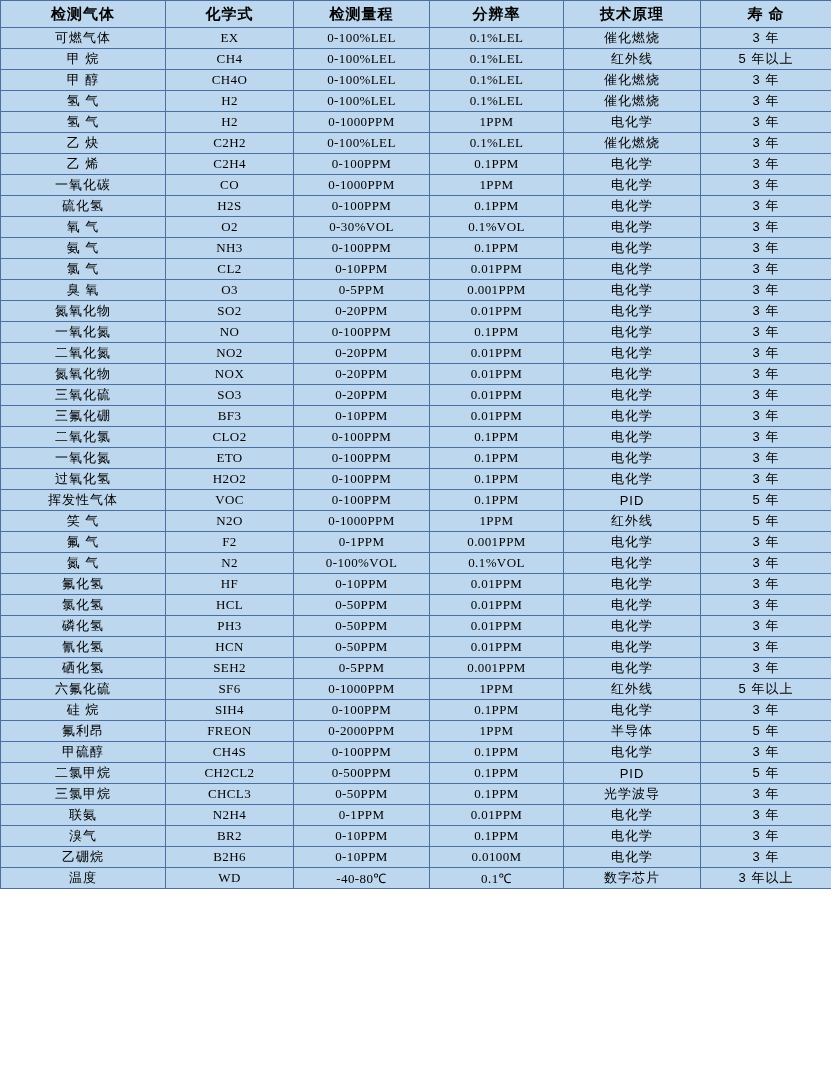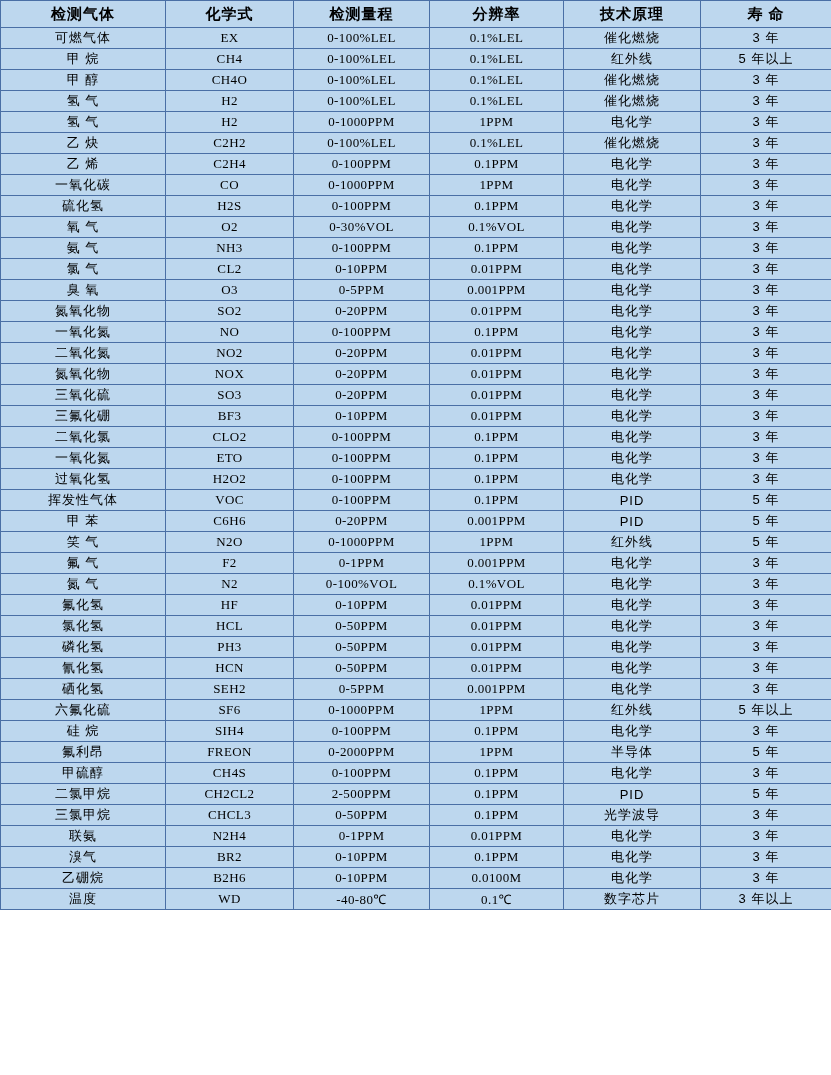--- a/index.html
+++ b/index.html
@@ -257,28 +257,20 @@
       </tr>
       <tr>
         <td class="name">挥发性气体</td>
         <td class="mono">VOC</td>
         <td class="mono">0-100PPM</td>
         <td class="mono">0.1PPM</td>
         <td class="name">PID</td>
         <td class="name">5 年</td>
       </tr>
       <tr>
-        <td class="name">甲 苯</td>
-        <td class="mono">C6H6</td>
-        <td class="mono">0-20PPM</td>
-        <td class="mono">0.001PPM</td>
-        <td class="name">PID</td>
-        <td class="name">5 年</td>
-      </tr>
-      <tr>
         <td class="name">笑 气</td>
         <td class="mono">N2O</td>
         <td class="mono">0-1000PPM</td>
         <td class="mono">1PPM</td>
         <td class="name">红外线</td>
         <td class="name">5 年</td>
       </tr>
       <tr>
         <td class="name">氟 气</td>
         <td class="mono">F2</td>
@@ -363,21 +355,21 @@
         <td class="name">甲硫醇</td>
         <td class="mono">CH4S</td>
         <td class="mono">0-100PPM</td>
         <td class="mono">0.1PPM</td>
         <td class="name">电化学</td>
         <td class="name">3 年</td>
       </tr>
       <tr>
         <td class="name">二氯甲烷</td>
         <td class="mono">CH2CL2</td>
-        <td class="mono">2-500PPM</td>
+        <td class="mono">0-500PPM</td>
         <td class="mono">0.1PPM</td>
         <td class="name">PID</td>
         <td class="name">5 年</td>
       </tr>
       <tr>
         <td class="name">三氯甲烷</td>
         <td class="mono">CHCL3</td>
         <td class="mono">0-50PPM</td>
         <td class="mono">0.1PPM</td>
         <td class="name">光学波导</td>

